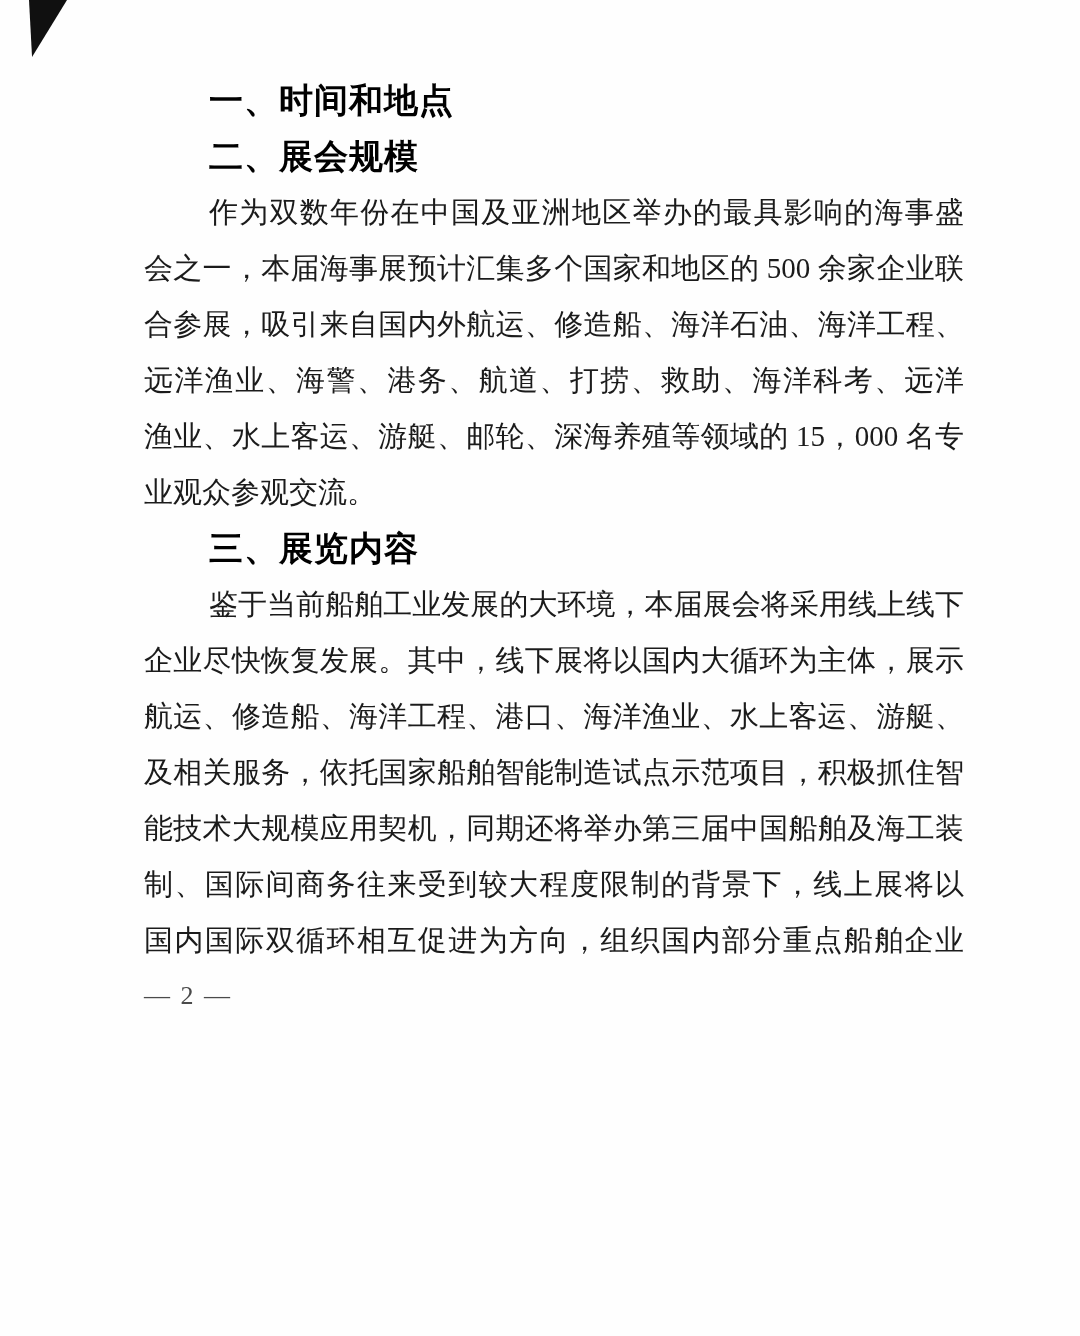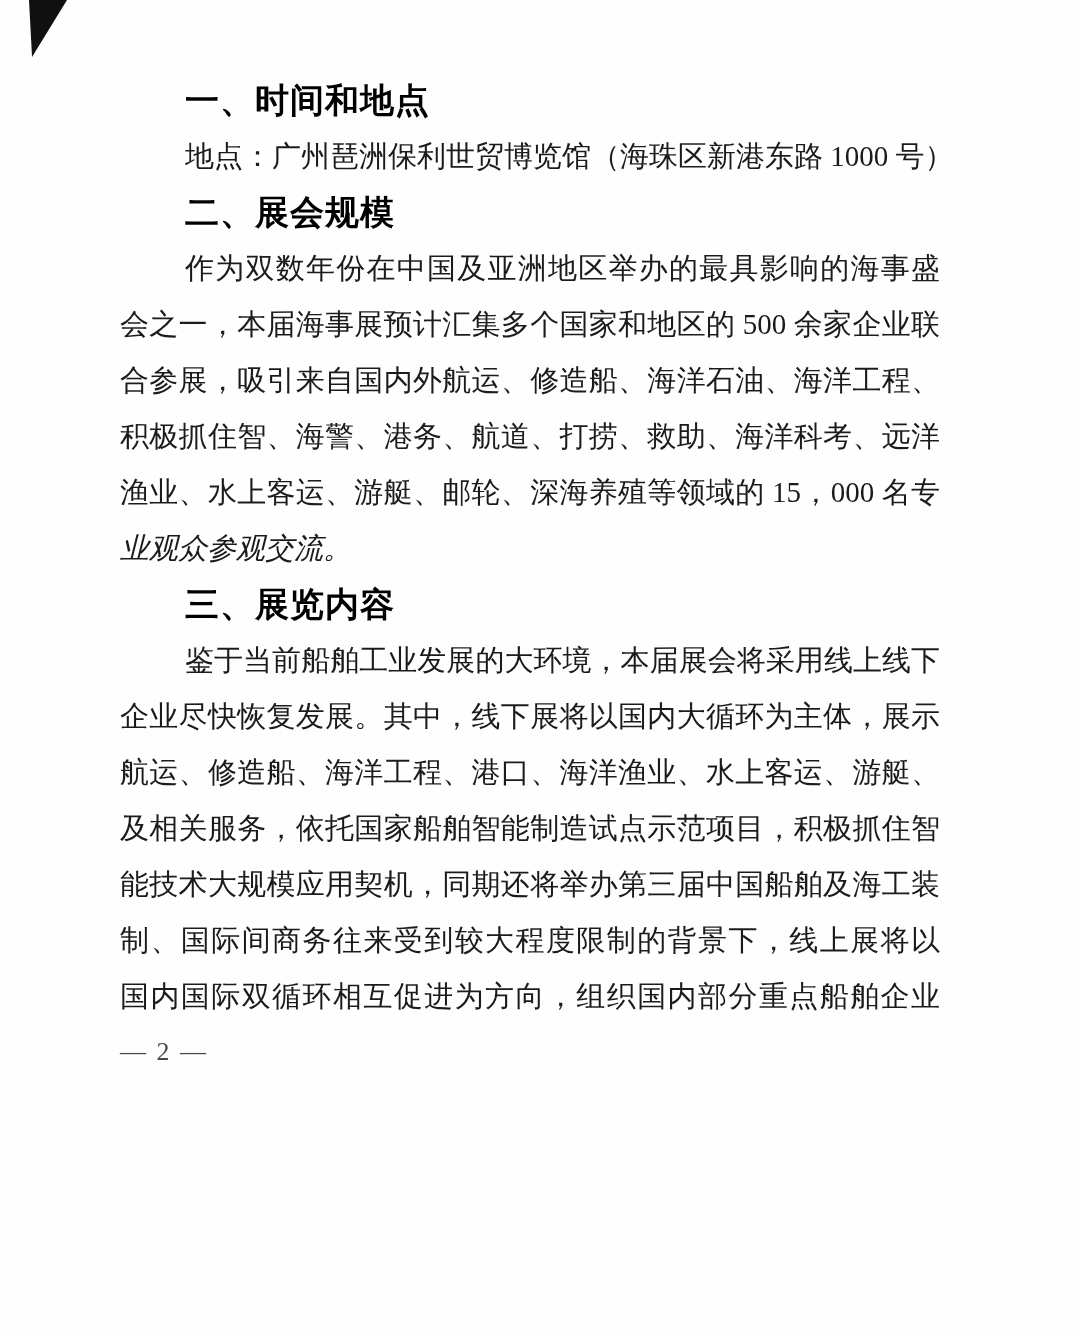--- a/index.html
+++ b/index.html
@@ -19,21 +19,21 @@
     position: absolute;
     left: 29px;
     top: 0;
     width: 38px;
     height: 57px;
     background: #101010;
     clip-path: polygon(0 0, 100% 0, 8% 100%);
   }
   #doc-body {
     position: absolute;
-    left: 120px;
+    left: 144px;
     top: 72px;
     width: 820px;
   }
   .line {
     height: 56px;
     line-height: 56px;
     font-size: 29px;
     color: #1b1b1b;
     white-space: normal;
   }
@@ -56,42 +56,40 @@
     text-align-last: justify;
     text-justify: inter-character;
   }
   .p-full {
     text-align: justify;
     text-align-last: justify;
     text-justify: inter-character;
   }
   .p-end {
     white-space: nowrap;
-    font-style: italic;
   }
   .pagenum {
     color: #4a4a4a;
     font-size: 26px;
     letter-spacing: 2px;
     white-space: nowrap;
   }
 </style>
 </head>
 <body>
 
 <div id="page">
   <div id="corner-fold"></div>
   <div id="doc-body">
       <div class="line heading">一、时间和地点</div>
-      <div class="line meta">地点：广州琶洲保利世贸博览馆（海珠区新港东路 1000 号）</div>
       <div class="line heading">二、展会规模</div>
       <div class="line p-first">作为双数年份在中国及亚洲地区举办的最具影响的海事盛</div>
       <div class="line p-full">会之一，本届海事展预计汇集多个国家和地区的 500 余家企业联</div>
       <div class="line p-full">合参展，吸引来自国内外航运、修造船、海洋石油、海洋工程、</div>
-      <div class="line p-full">积极抓住智、海警、港务、航道、打捞、救助、海洋科考、远洋</div>
+      <div class="line p-full">远洋渔业、海警、港务、航道、打捞、救助、海洋科考、远洋</div>
       <div class="line p-full">渔业、水上客运、游艇、邮轮、深海养殖等领域的 15，000 名专</div>
       <div class="line p-end">业观众参观交流。</div>
       <div class="line heading">三、展览内容</div>
       <div class="line p-first">鉴于当前船舶工业发展的大环境，本届展会将采用线上线下</div>
       <div class="line p-full">企业尽快恢复发展。其中，线下展将以国内大循环为主体，展示</div>
       <div class="line p-full">航运、修造船、海洋工程、港口、海洋渔业、水上客运、游艇、</div>
       <div class="line p-full">及相关服务，依托国家船舶智能制造试点示范项目，积极抓住智</div>
       <div class="line p-full">能技术大规模应用契机，同期还将举办第三届中国船舶及海工装</div>
       <div class="line p-full">制、国际间商务往来受到较大程度限制的背景下，线上展将以</div>
       <div class="line p-full">国内国际双循环相互促进为方向，组织国内部分重点船舶企业</div>

